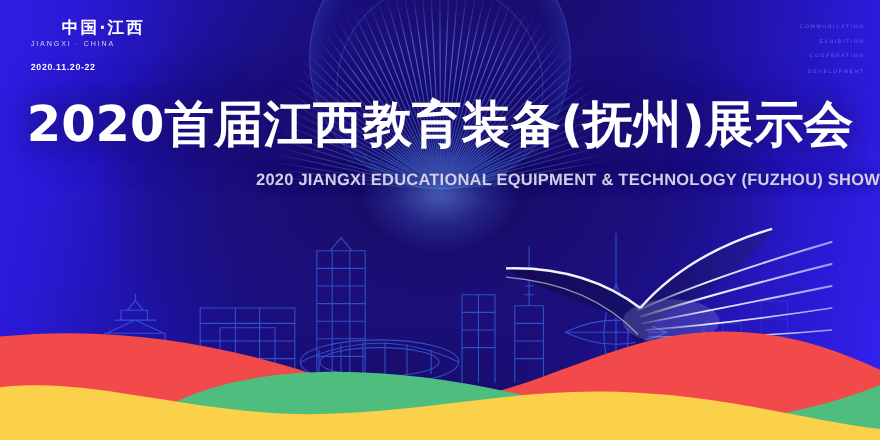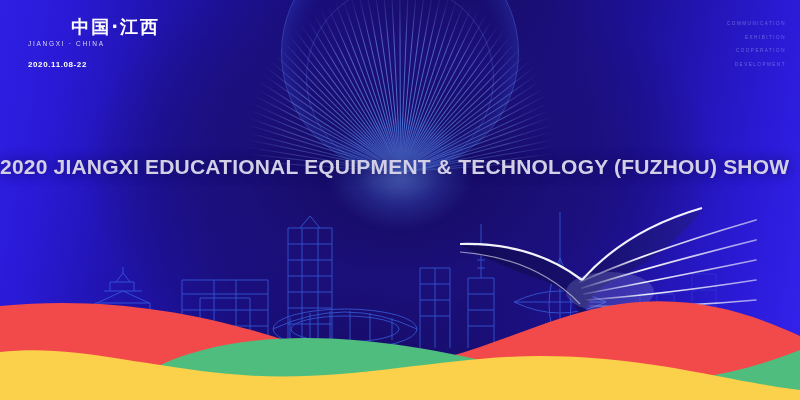--- a/index.html
+++ b/index.html
@@ -44,23 +44,23 @@
     background:radial-gradient(ellipse at center,rgba(120,170,255,.55) 0%,rgba(80,130,255,.22) 42%,rgba(60,110,255,0) 75%);
     filter:blur(4px);
   }
 
   
   .skyline{position:absolute;left:0;bottom:52px;width:800px;height:150px;opacity:.95;}
 
   
   .logo{position:absolute;left:28px;top:17px;width:132px;}
   .logo-cn{
-    font-size:18px;letter-spacing:2px;color:#ffffff;font-weight:700;
+    font-size:15px;letter-spacing:2px;color:#ffffff;font-weight:700;
     font-family:"DejaVu Sans","Liberation Sans",sans-serif;
-    text-align:right;line-height:1.1;
+    text-align:center;line-height:1.1;
   }
   .logo-en{
     margin-top:3px;font-size:6.5px;letter-spacing:1.7px;color:#d8d4ef;
     white-space:nowrap;
   }
   .logo-date{
     margin-top:13px;font-size:8px;letter-spacing:.6px;color:#ffffff;font-weight:700;
   }
 
   
@@ -73,22 +73,22 @@
   
   .headline{
     position:absolute;left:0;right:0;top:90px;text-align:center;
     font-family:"DejaVu Sans","Liberation Sans",sans-serif;
     font-weight:700;
     font-size:45px;letter-spacing:0px;color:#ffffff;line-height:1;
     text-shadow:0 0 18px rgba(30,20,120,.85),0 0 40px rgba(20,12,90,.6);
     white-space:nowrap;
   }
   .subhead{
-    position:absolute;left:0;right:0;top:155px;text-align:left;
-    font-size:21px;letter-spacing:.2px;font-weight:600;
+    position:absolute;left:12px;right:0;top:155px;text-align:right;
+    font-size:15px;letter-spacing:.2px;font-weight:600;
     color:#d2cfe6;
     text-shadow:0 0 12px rgba(20,12,90,.9);
     white-space:nowrap;
   }
   .dateline{
     position:absolute;left:0;right:0;top:208px;text-align:center;
     font-family:"DejaVu Sans","Liberation Sans",sans-serif;
     font-weight:700;font-size:25px;letter-spacing:.5px;color:#ffffff;
     text-shadow:0 0 14px rgba(20,12,90,.9);
     white-space:nowrap;
@@ -203,30 +203,31 @@
       <path d="M560 14 v176 M514 104 h92"></path>
 
       <path d="M640 150 V96 h34 V150 M640 112 h34 M640 128 h34 M657 96 v54" opacity="0.5"></path>
       <path d="M692 150 V76 h24 V150 M692 92 h24 M692 108 h24 M692 124 h24" opacity="0.4"></path>
     </g>
   </svg>
 
   <div class="logo">
     <div class="logo-cn">中国·江西</div>
     <div class="logo-en">JIANGXI · CHINA</div>
-    <div class="logo-date">2020.11.08-22</div>
+    <div class="logo-date">2020.11.20-22</div>
   </div>
 
   <div class="keywords" id="keywords">
       <div>COMMUNICATION</div>
       <div>EXHIBITION</div>
       <div>COOPERATION</div>
       <div>DEVELOPMENT</div>
     </div>
 
+  <div class="headline">2020首届江西教育装备(抚州)展示会</div>
   <div class="subhead">2020 JIANGXI EDUCATIONAL EQUIPMENT &amp; TECHNOLOGY (FUZHOU) SHOW</div>
 
   <svg class="bird" viewBox="0 0 300 130" preserveAspectRatio="none">
     <defs>
       <linearGradient id="bodyg" x1="0" y1="0" x2="1" y2="0">
         <stop offset="0%" stop-color="#120a55"></stop>
         <stop offset="55%" stop-color="#17106e"></stop>
         <stop offset="100%" stop-color="#241a9c"></stop>
       </linearGradient>
       <linearGradient id="fg" x1="0" y1="0" x2="1" y2="0">

